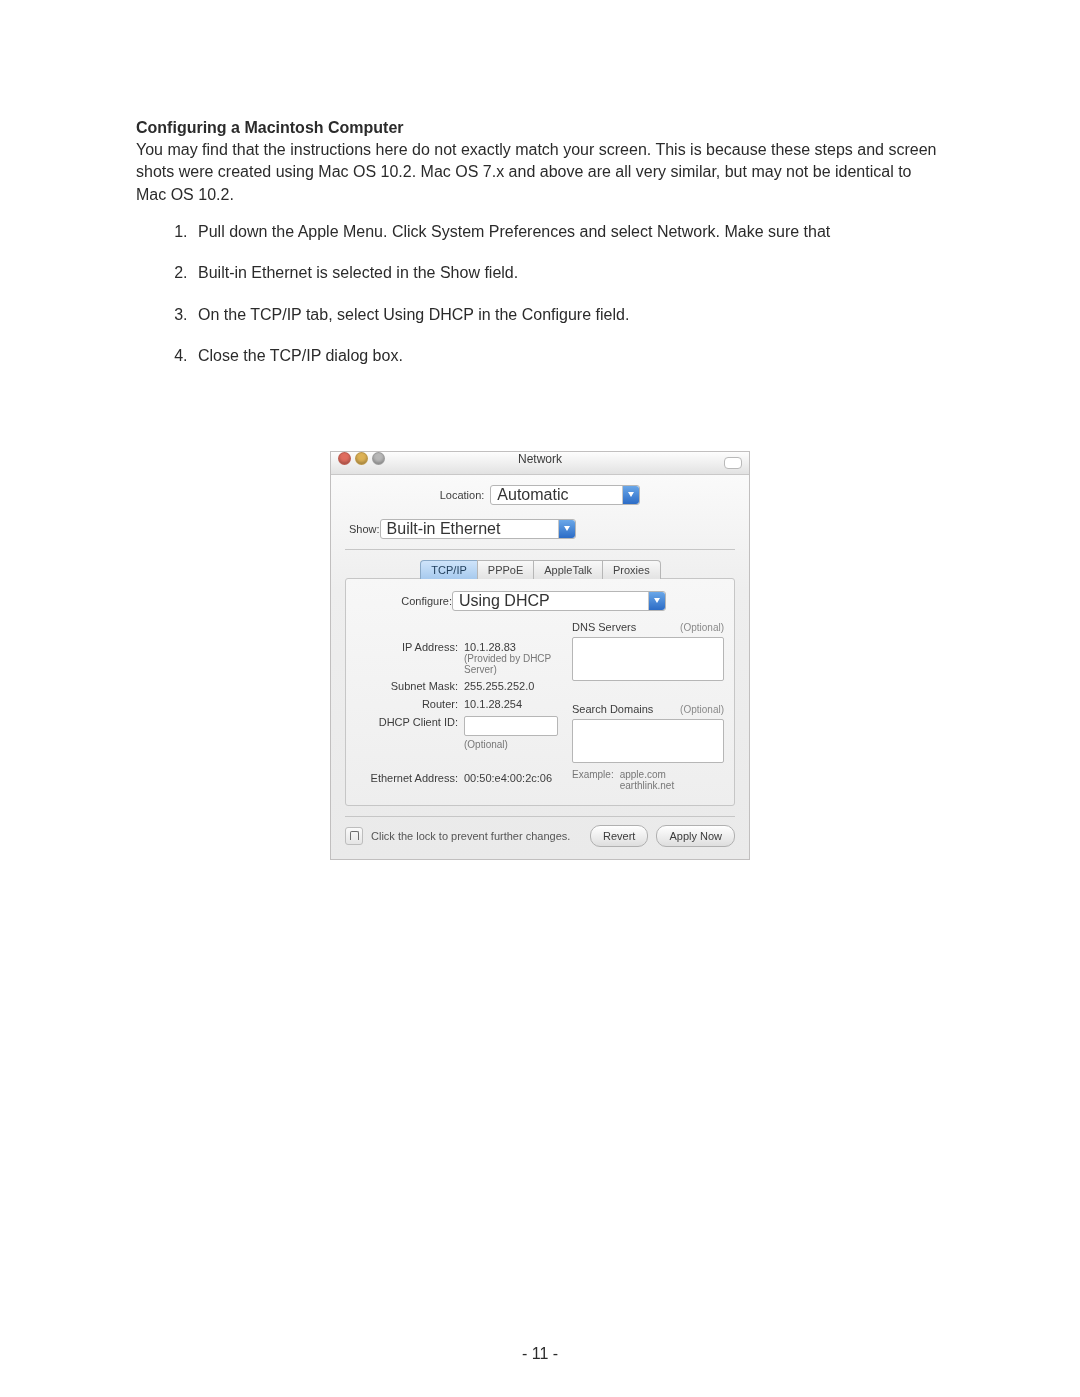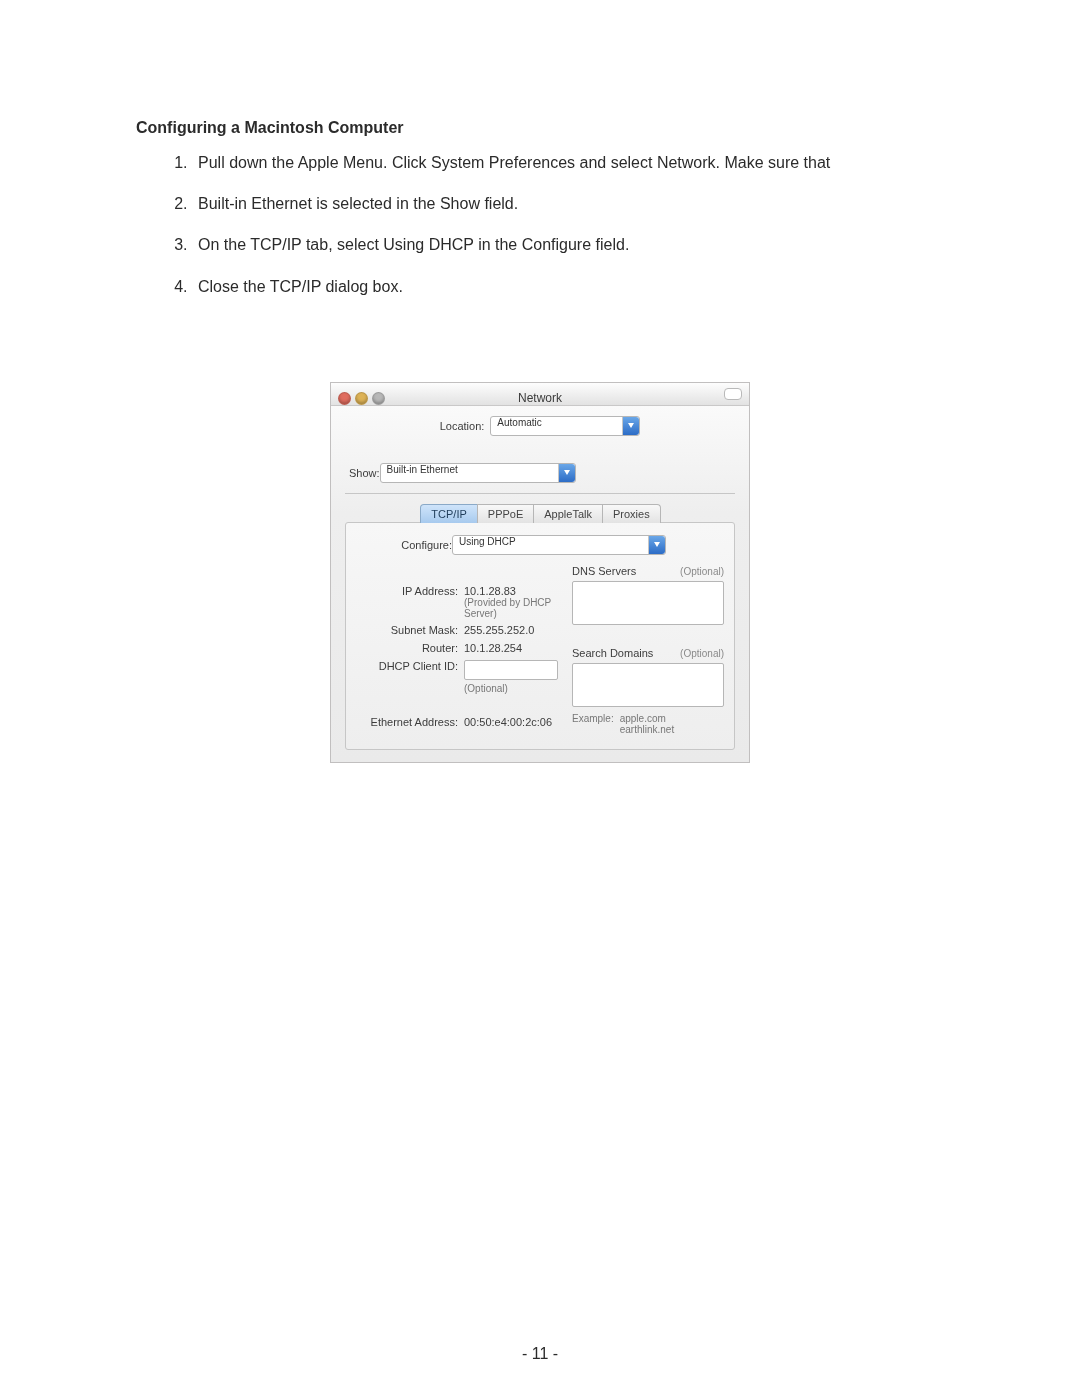--- a/index.html
+++ b/index.html
@@ -7,33 +7,33 @@
   .ol-outer{margin:0 0 30px 0;padding-left:56px;font-size:16px;line-height:1.35}
   .ol-outer li{padding-left:8px}
   .heading{font-weight:700;font-size:16px;margin:14px 0 2px 0;color:#2b2b2b}
   .para{font-size:16px;line-height:1.4;margin:0}
   .steps{margin:14px 0 0 0;padding-left:56px;font-size:16px;line-height:1.45}
   .steps li{padding-left:6px;margin-bottom:18px}
   .page-num{position:absolute;left:0;right:0;bottom:34px;text-align:center;font-size:16px}
   
   .shot-wrap{display:flex;justify-content:center;margin-top:84px}
   .macwin{width:418px;border:1px solid #c1bfbf;background:linear-gradient(#f3f3f3,#ececec);font-family:"Lucida Grande",Helvetica,Arial,sans-serif;color:#3c3c3c}
-  .titlebar{height:22px;position:relative;background:linear-gradient(#fdfdfd,#e2e2e2);border-bottom:1px solid #c9c8c8;display:flex;align-items:flex-end}
+  .titlebar{height:22px;position:relative;background:linear-gradient(#fdfdfd,#e2e2e2);border-bottom:1px solid #c9c8c8;display:flex;align-items:flex-start}
   .traffic{display:flex;gap:4px;margin-left:7px}
   .tl{width:11px;height:11px;border-radius:50%;box-shadow:inset 0 -2px 3px rgba(0,0,0,.25);border:1px solid rgba(0,0,0,.15)}
   .tl.r{background:#e06d5f}
   .tl.y{background:#ddb256}
   .tl.g{background:#b8b8b8}
   .wtitle{position:absolute;left:0;right:0;text-align:center;font-size:12px;color:#3b3b3b}
   .chip{position:absolute;right:7px;top:5px;width:16px;height:10px;border:1px solid #b9b9b9;border-radius:4px;background:#fff}
   .content{padding:10px 14px 12px 14px;font-size:11px;background:linear-gradient(#fafafa,#eeeeee 30%,#eaeaea)}
   .row{display:flex;align-items:center;}
   .row.center{justify-content:center}
   .lbl{text-align:right;min-width:72px;color:#3c3c3c}
-  .sel{position:relative;height:18px;border:1px solid #b6b6b6;border-radius:3px;background:#fff;display:flex;align-items:flex-start;padding:0 20px 0 6px;font-size:10px;color:#333}
+  .sel{position:relative;height:18px;border:1px solid #b6b6b6;border-radius:3px;background:#fff;display:flex;align-items:flex-end;padding:0 20px 0 6px;font-size:16px;color:#333}
   .sel .arrow{position:absolute;right:0;top:0;height:100%;width:16px;border-left:1px solid #c6c6c6;border-radius:0 3px 3px 0;background:linear-gradient(#6aa7e8,#2c6cc6);display:flex;align-items:center;justify-content:center}
   .sel .arrow::after{content:"";display:block;width:0;height:0;border-left:3px solid transparent;border-right:3px solid transparent;border-top:5px solid #fff}
   .hr{height:1px;background:#c6c6c6;margin:10px 0}
   .tabs{display:flex;justify-content:center;}
   .tab{border:1px solid #b6b6b6;border-bottom:none;padding:3px 10px;font-size:11px;background:linear-gradient(#f8f8f8,#e3e3e3);margin-right:-1px;color:#444}
   .tab.first{border-top-left-radius:4px}
   .tab.last{border-top-right-radius:4px}
   .tab.active{background:linear-gradient(#cfe4fa,#a7caee);color:#1f3d5a;border-color:#8aa9c7;font-weight:500}
   .pane{border:1px solid #c6c6c6;border-radius:3px;background:linear-gradient(#f7f7f7,#eeeeee);padding:12px 10px 14px 10px;margin-top:-1px}
   .grid{display:flex;gap:14px}
@@ -54,20 +54,21 @@
   .aqua-btn{height:20px;padding:0 12px;border:1px solid #b0b0b0;border-radius:10px;background:linear-gradient(#ffffff,#dedede);font-size:11px;color:#3b3b3b;display:flex;align-items:center}
   .btnrow{display:flex;gap:8px}
 </style>
 </head>
 <body>
 
 <div class="page">
 
 
   <div class="heading">Configuring a Macintosh Computer</div>
+  <p class="para">You may find that the instructions here do not exactly match your screen. This is because these steps and screen shots were created using Mac OS 10.2. Mac OS 7.x and above are all very similar, but may not be identical to Mac OS 10.2.</p>
 
   <ol class="steps">
     <li><span>Pull down the Apple Menu. Click System Preferences and select Network. Make sure that</span></li>
     <li><span>Built-in Ethernet is selected in the Show field.</span></li>
     <li><span>On the TCP/IP tab, select Using DHCP in the Configure field.</span></li>
     <li><span>Close the TCP/IP dialog box.</span></li>
   </ol>
 
   <div class="shot-wrap">
     <div class="macwin">
@@ -75,21 +76,21 @@
         <div class="traffic">
           <div class="tl r"></div>
           <div class="tl y"></div>
           <div class="tl g"></div>
         </div>
         <div class="wtitle">Network</div>
         <div class="chip"></div>
       </div>
 
       <div class="content">
-        <div class="row center" style="gap:6px;margin-bottom:27px">
+        <div class="row center" style="gap:6px;margin-bottom:14px">
           <span>Location:</span>
           <div class="sel" style="width:122px">
             <span>Automatic</span>
             <span class="arrow"></span>
           </div>
         </div>
 
         <div class="row" style="margin-left:4px">
           <span>Show:</span>
           <div class="sel" style="width:168px">
@@ -164,18 +165,30 @@
                 <span>Example:</span>
                 <span>
                   <div>apple.com</div>
                   <div>earthlink.net</div>
                 </span>
               </div>
             </div>
           </div>
         </div>
 
+        <div class="footer">
+          <div class="lock"></div>
+          <div class="ftxt">Click the lock to prevent further changes.</div>
+          <div class="btnrow">
+            <div class="aqua-btn">
+                <span>Revert</span>
+              </div>
+            <div class="aqua-btn">
+                <span>Apply Now</span>
+              </div>
+          </div>
+        </div>
       </div>
     </div>
   </div>
 
   <div class="page-num">- 11 -</div>
 </div>
 
 </body></html>

